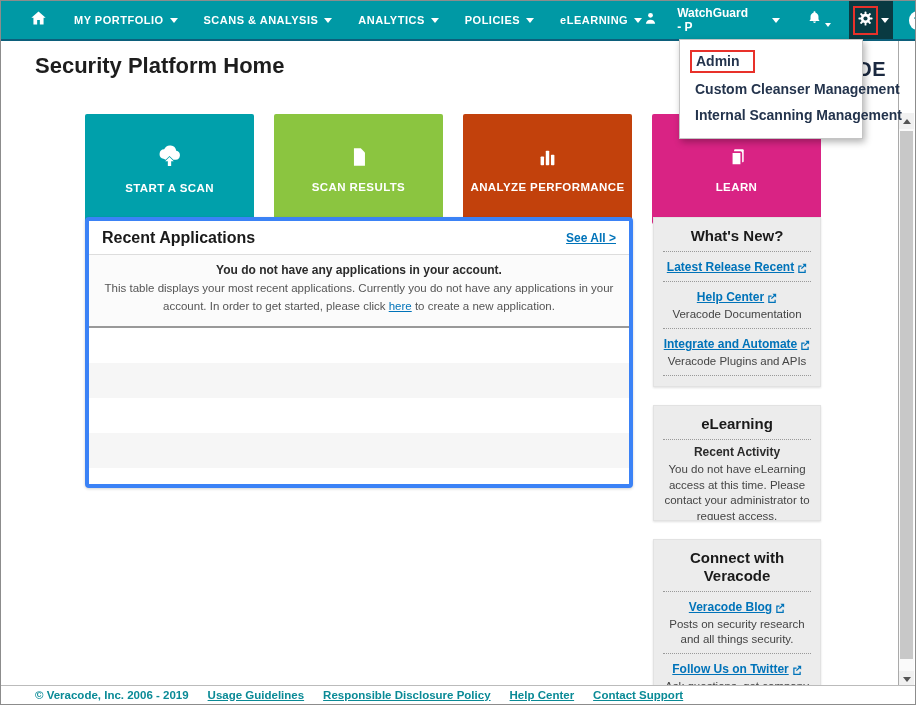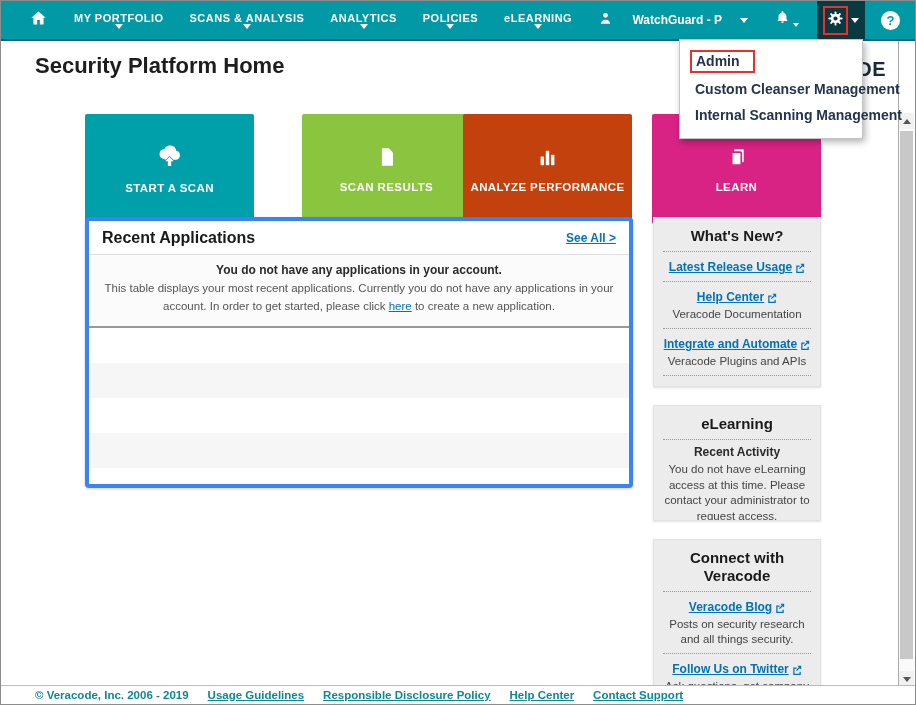--- a/index.html
+++ b/index.html
@@ -3,22 +3,22 @@
 <meta charset="utf-8">
 <style>
   html,body{margin:0;padding:0;background:#fff;}
   .page{position:relative;width:916px;height:705px;box-sizing:border-box;border:1px solid #8c8c8c;
         font-family:"Liberation Sans",sans-serif;overflow:hidden;background:#fff;}
 
   
   .topnav{position:absolute;left:0;top:0;width:916px;height:38px;background:#0099a5;
           border-bottom:2px solid #0c5f7b;display:flex;align-items:center;box-sizing:content-box;z-index:30;}
   .topnav .home{margin-left:28px;display:flex;align-items:center;cursor:pointer;}
-  .nav-item{display:flex;align-items:center;margin-left:26px;color:#fff;font-size:11px;
-            font-weight:bold;letter-spacing:.5px;cursor:pointer;white-space:nowrap;flex-direction:column;}
+  .nav-item{display:flex;align-items:center;gap:6px;margin-left:26px;color:#fff;font-size:11px;
+            font-weight:bold;letter-spacing:.5px;cursor:pointer;white-space:nowrap;}
   .caret{width:0;height:0;border-left:4px solid transparent;border-right:4px solid transparent;
          border-top:5px solid #fff;display:inline-block;}
   .nav-right{margin-left:auto;display:flex;align-items:center;height:38px;}
   .user-chip{display:flex;align-items:center;gap:18px;color:#fff;font-size:12px;font-weight:bold;cursor:pointer;}
   .bell-wrap{display:flex;align-items:flex-end;gap:2px;margin-left:26px;cursor:pointer;padding-bottom:2px;}
   .bell-wrap .caret{border-top-width:4px;border-left-width:3.5px;border-right-width:3.5px;margin-bottom:3px;}
   .gear-box{margin-left:18px;height:38px;width:48px;background:#093a42;display:flex;align-items:center;
             justify-content:center;gap:3px;cursor:pointer;}
   .red-frame{border:2px solid #e8312a;display:inline-flex;align-items:center;justify-content:center;padding:2px;}
   .help-circle{margin-left:16px;margin-right:17px;width:19px;height:19px;border-radius:50%;background:#fff;
@@ -34,21 +34,21 @@
   .gear-menu{position:absolute;left:678px;top:38px;width:182px;background:#fff;border:1px solid #c4c4c4;
              box-shadow:2px 3px 7px rgba(0,0,0,.3);padding:7px 0 10px;z-index:40;}
   .gear-menu .item{font-size:14px;font-weight:600;color:#24344d;padding:5px 10px 5px 15px;cursor:pointer;white-space:nowrap;}
   .gear-menu .item-admin{padding:3px 0;}
   .gear-menu .admin-box{display:inline-block;border:2px solid #e8312a;padding:1px 13px 2px 4px;margin-left:10px;}
 
   
   .action-btn{position:absolute;top:113px;width:169px;height:110px;border:none;border-radius:2px;color:#fff;
               display:flex;flex-direction:column;align-items:center;justify-content:center;gap:9px;cursor:pointer;}
   .action-btn .lbl{font-size:11.5px;font-weight:bold;letter-spacing:.4px;white-space:nowrap;}
-  .ab-0{left:84px;} .ab-1{left:273px;margin-left:28px;} .ab-2{left:462px;} .ab-3{left:651px;}
+  .ab-0{left:84px;} .ab-1{left:273px;} .ab-2{left:462px;} .ab-3{left:651px;}
 
   
   .recent-apps{position:absolute;left:84px;top:216px;width:548px;height:271px;background:#fff;
                border:4px solid #3b82f6;border-radius:4px;box-shadow:0 1px 3px rgba(0,0,0,.18);
                box-sizing:border-box;overflow:hidden;}
   .ra-head{height:33px;display:flex;align-items:center;justify-content:space-between;padding:0 13px;
            border-bottom:1px solid #ddd;}
   .ra-title{font-size:16px;font-weight:bold;color:#1a1a1a;}
   .ra-seeall{font-size:12px;font-weight:bold;color:#0073b9;text-decoration:underline;cursor:pointer;}
   .ra-msg{background:#fbfbfb;padding:8px 13px 10px;border-bottom:2px solid #999;text-align:center;}
@@ -240,21 +240,21 @@
         <div class="app-row"></div>
         <div class="app-row"></div>
         <div class="app-row"></div>
       </div>
   </section>
 
   <aside class="side-panel sp-whatsnew">
     <div class="sp-title">What's New?</div>
     <hr class="dotted">
     <a class="sp-link">
-      <span>Latest Release Usage</span>
+      <span>Latest Release Recent</span>
       <svg viewBox="0 0 12 12" width="10" height="10" fill="#0073b9">
           <path d="M1.5 3h4v1.5H3v6h6V8h1.5v4h-9z"></path>
           <path d="M6.5 1H11v4.5L9.3 3.8 5.8 7.3 4.7 6.2l3.5-3.5z"></path>
         </svg>
     </a>
     <hr class="dotted">
     <div>
       <a class="sp-link">
         <span>Help Center</span>
         <svg viewBox="0 0 12 12" width="10" height="10" fill="#0073b9">

